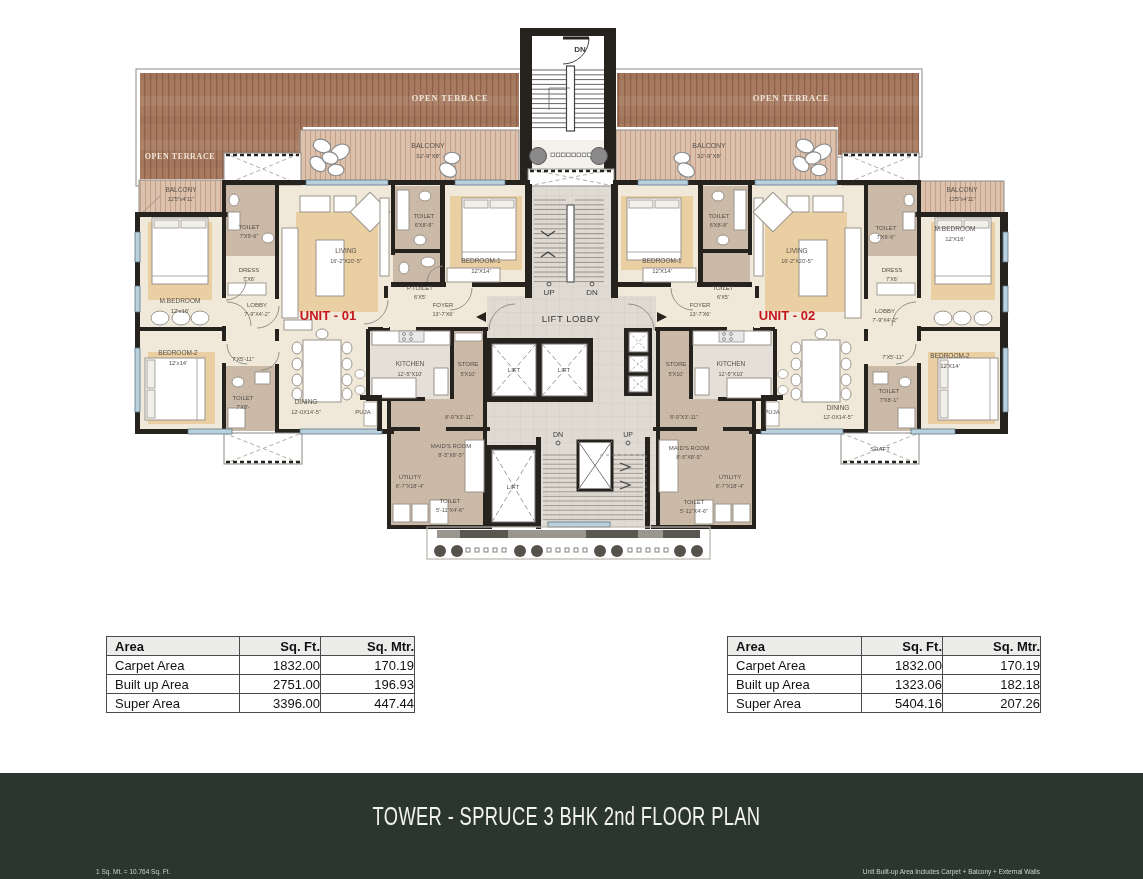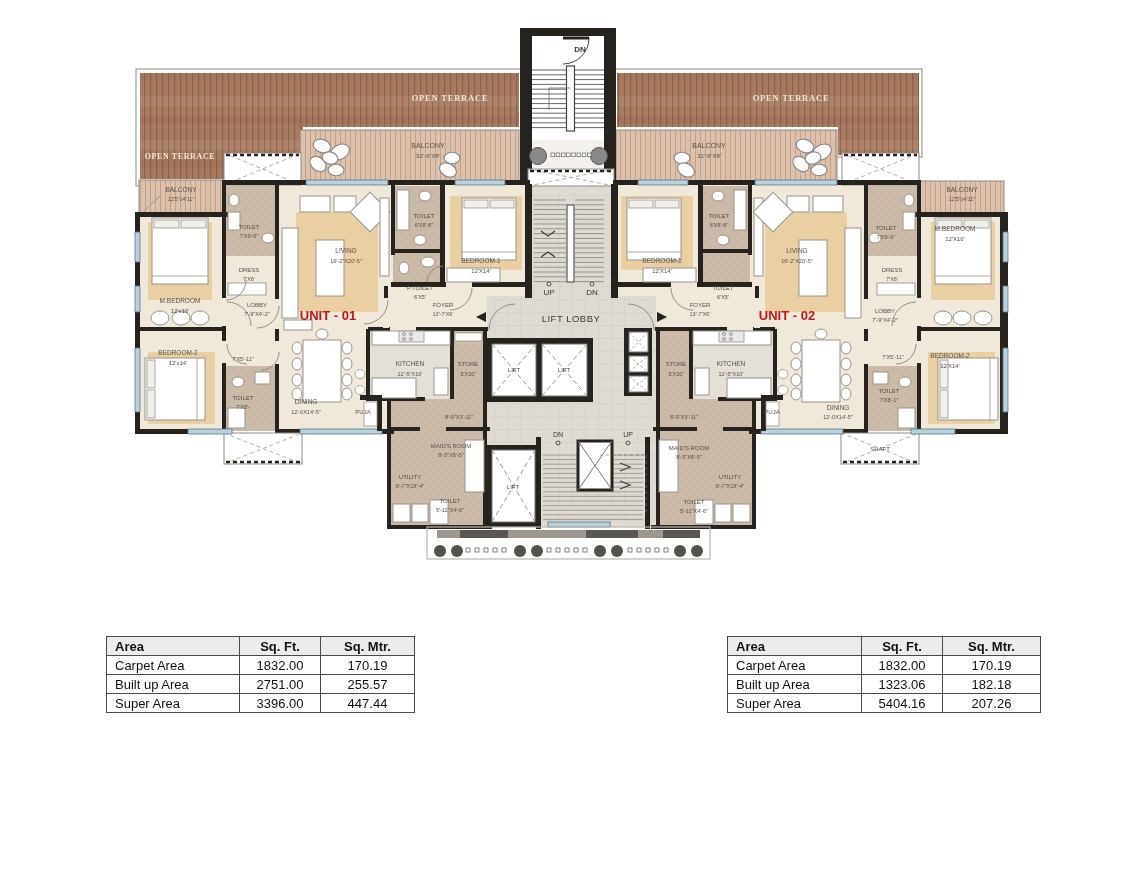--- a/index.html
+++ b/index.html
@@ -2,21 +2,21 @@
 <html><head>
 <meta charset="utf-8">
 <style>
 html,body { margin:0; padding:0; background:#ffffff; width:1143px; height:879px;
   font-family:"Liberation Sans", sans-serif; }
 #page { position:relative; width:1143px; height:879px; overflow:hidden; background:#ffffff; }
 svg { position:absolute; left:0; top:0; }
 table.area { position:absolute; border-collapse:collapse; font-size:13px; color:#111;
   table-layout:fixed; }
 table.area td { border:1px solid #4a4a4a; height:18px; padding:0 0 0 8px; }
-table.area td.num { text-align:center; padding:0; }
+table.area td.num { text-align:right; padding:0; }
 table.area tr.hd td { background:#ececea; font-weight:bold; }
 #footer { position:absolute; left:0; top:773px; width:1143px; height:106px; background:#2b372e; }
 #footer .title { position:absolute; top:30px; left:-5px; width:100%; text-align:center; color:#f4f4ef;
   font-size:26px; line-height:26px; letter-spacing:0.5px; transform:scaleX(0.705); transform-origin:center; }
 #footer .fl { position:absolute; left:96px; bottom:4px; color:#cdd3cc; font-size:6.5px; }
 #footer .fr { position:absolute; right:103px; bottom:4px; color:#cdd3cc; font-size:6.5px; }
 </style>
 </head>
 <body>
 <div id="page">
@@ -745,21 +745,21 @@
           <td class="num">Sq. Mtr.</td>
         </tr>
 <tr>
           <td>Carpet Area</td>
           <td class="num">1832.00</td>
           <td class="num">170.19</td>
         </tr>
 <tr>
           <td>Built up Area</td>
           <td class="num">2751.00</td>
-          <td class="num">255.57</td>
+          <td class="num">196.93</td>
         </tr>
 <tr>
           <td>Super Area</td>
           <td class="num">3396.00</td>
           <td class="num">447.44</td>
         </tr>
 </tbody>
     </table>
 
 <table class="area" style="left:727px; top:636px; width:313px;">
@@ -785,13 +785,21 @@
           <td class="num">182.18</td>
         </tr>
 <tr>
           <td>Super Area</td>
           <td class="num">5404.16</td>
           <td class="num">207.26</td>
         </tr>
 </tbody>
     </table>
 
+<div id="footer">
+
+<div class="title">TOWER - SPRUCE 3 BHK 2nd FLOOR PLAN</div>
+
+<div class="fl">1 Sq. Mt. = 10.764 Sq. Ft.</div>
+
+<div class="fr">Unit Built-up Area Includes Carpet + Balcony + External Walls</div>
 </div>
+</div>
 
 </body></html>

